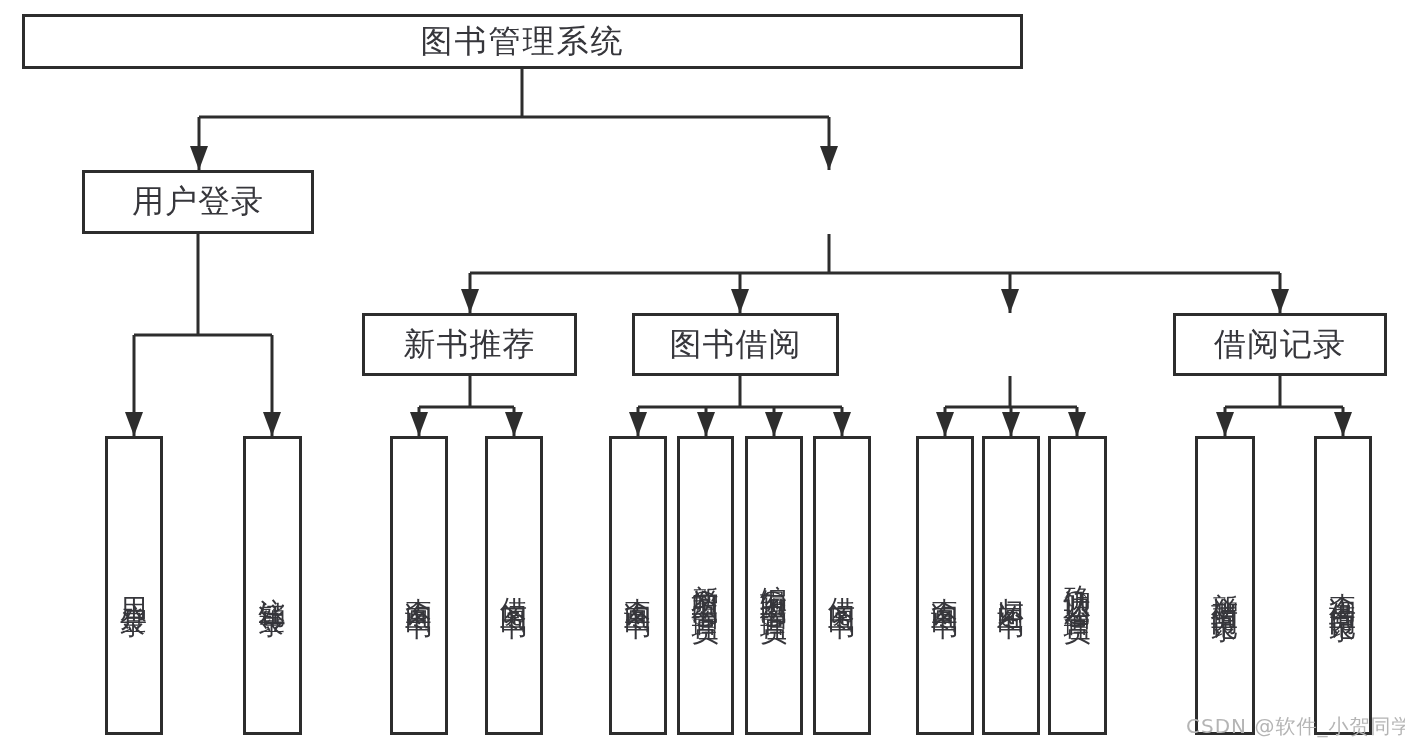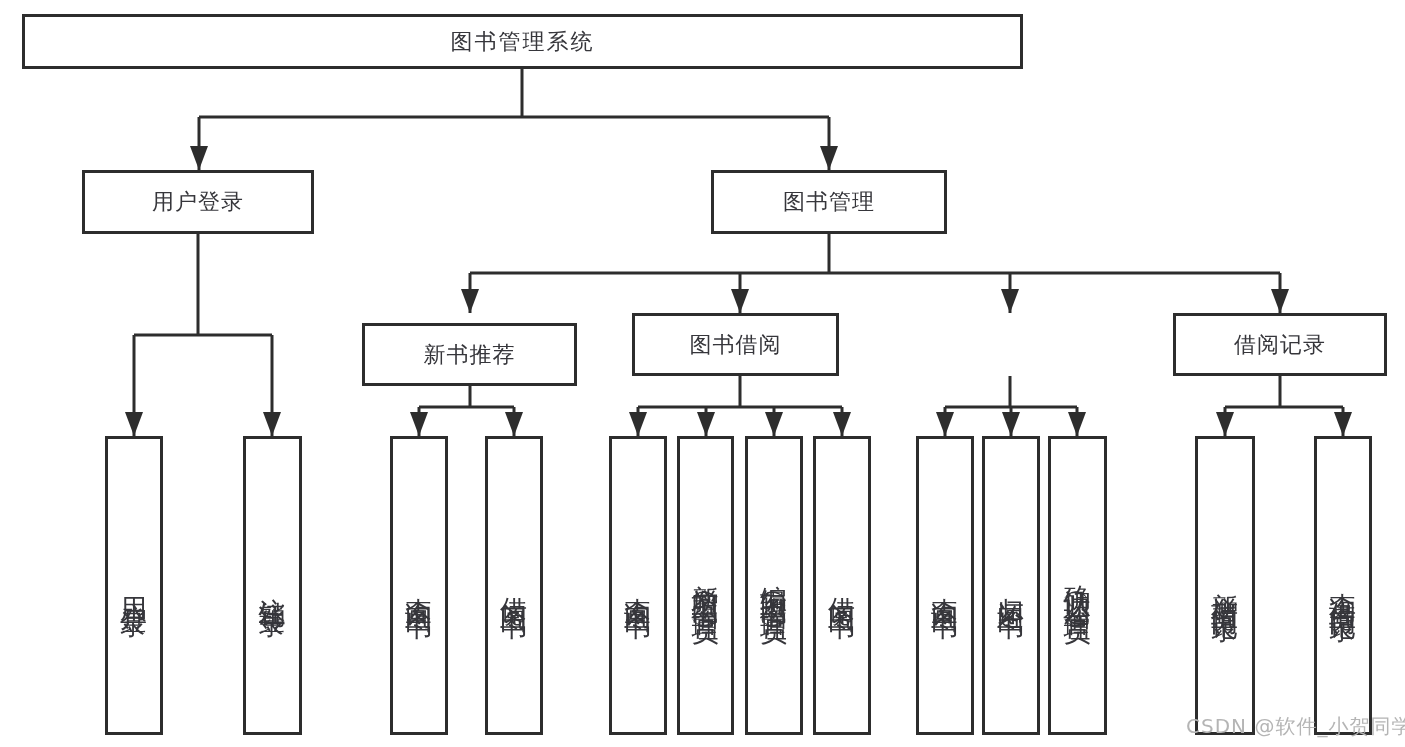--- a/index.html
+++ b/index.html
@@ -25,21 +25,21 @@
   .node {
     position: absolute;
     box-sizing: border-box;
     background: #ffffff;
     border: 3px solid #2d2d2d;
     display: flex;
     align-items: center;
     justify-content: center;
   }
   .node-label {
-    font-size: 22px;
+    font-size: 32px;
     letter-spacing: 1px;
     white-space: nowrap;
   }
   .root-box .node-label {
     letter-spacing: 2px;
   }
   .leaf {
     position: absolute;
     box-sizing: border-box;
     top: 436px;
@@ -117,25 +117,22 @@
     </g>
   </svg>
 
   <div class="node root-box" style="left:22px; top:14px; width:1001px; height:55px;">
     <span class="node-label">图书管理系统</span>
   </div>
 
   <div class="node" style="left:82px; top:170px; width:232px; height:64px;">
     <span class="node-label">用户登录</span>
   </div>
-  <div class="node" style="left:711px; top:170px; width:236px; height:64px;">
-    <span class="node-label">图书管理</span>
-  </div>
 
-  <div class="node" style="left:362px; top:313px; width:215px; height:63px;margin-top:10px;">
+  <div class="node" style="left:362px; top:313px; width:215px; height:63px;">
     <span class="node-label">新书推荐</span>
   </div>
   <div class="node" style="left:632px; top:313px; width:207px; height:63px;">
     <span class="node-label">图书借阅</span>
   </div>
   <div class="node" style="left:1173px; top:313px; width:214px; height:63px;align-items:center;">
     <span class="node-label">借阅记录</span>
   </div>
 
   <div class="leaf" style="left:105px; width:58px;">

